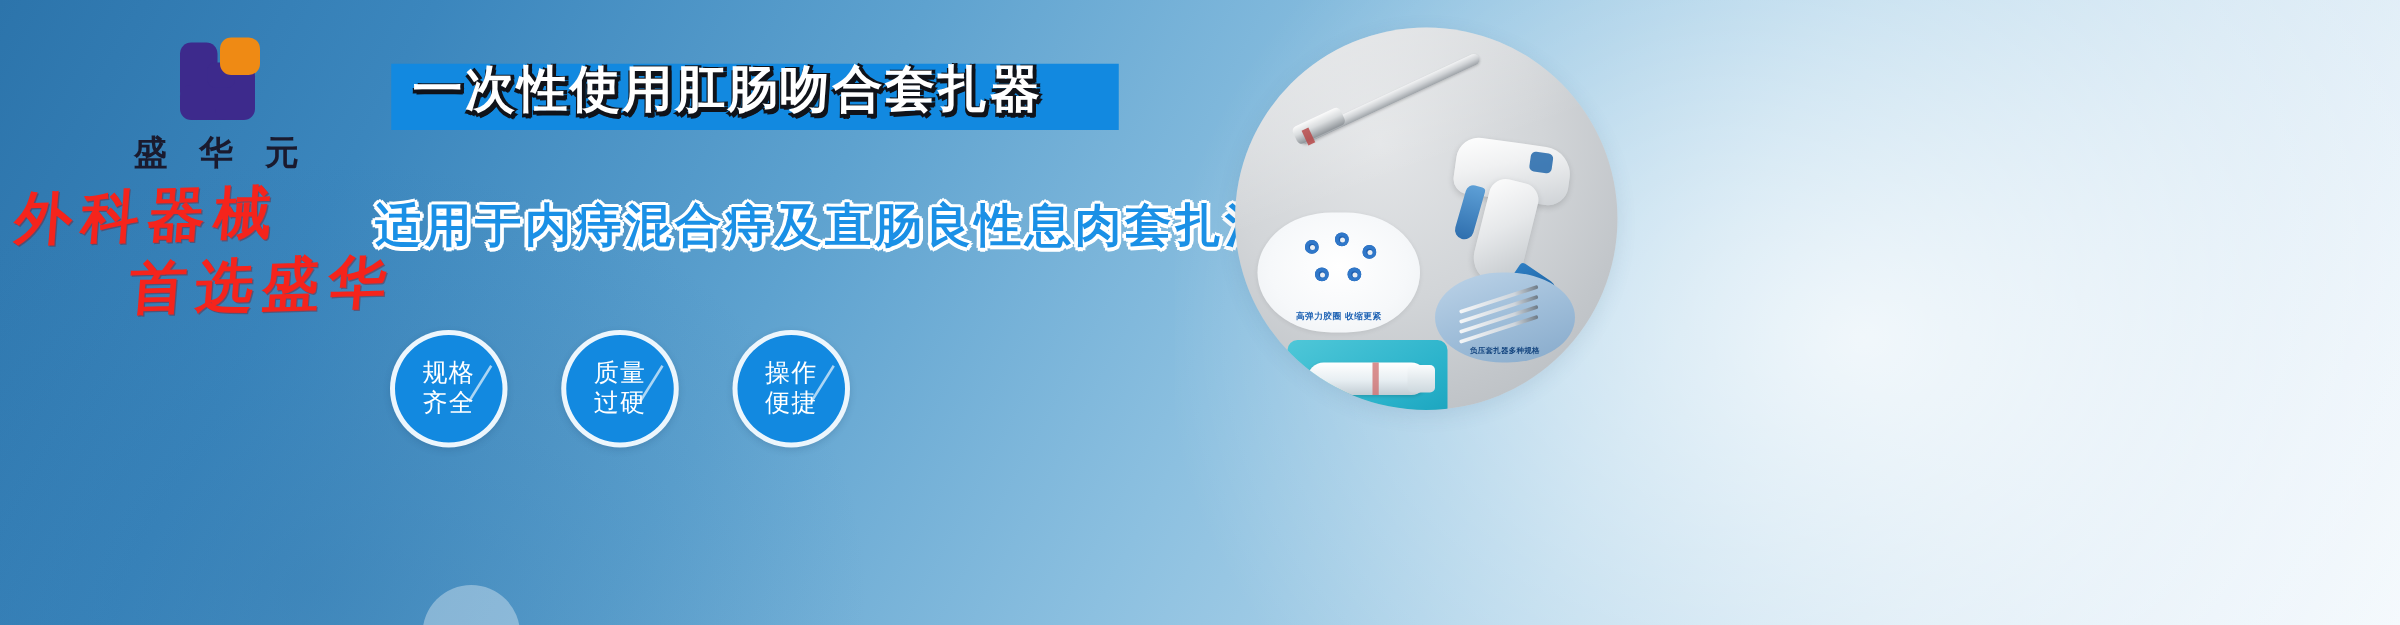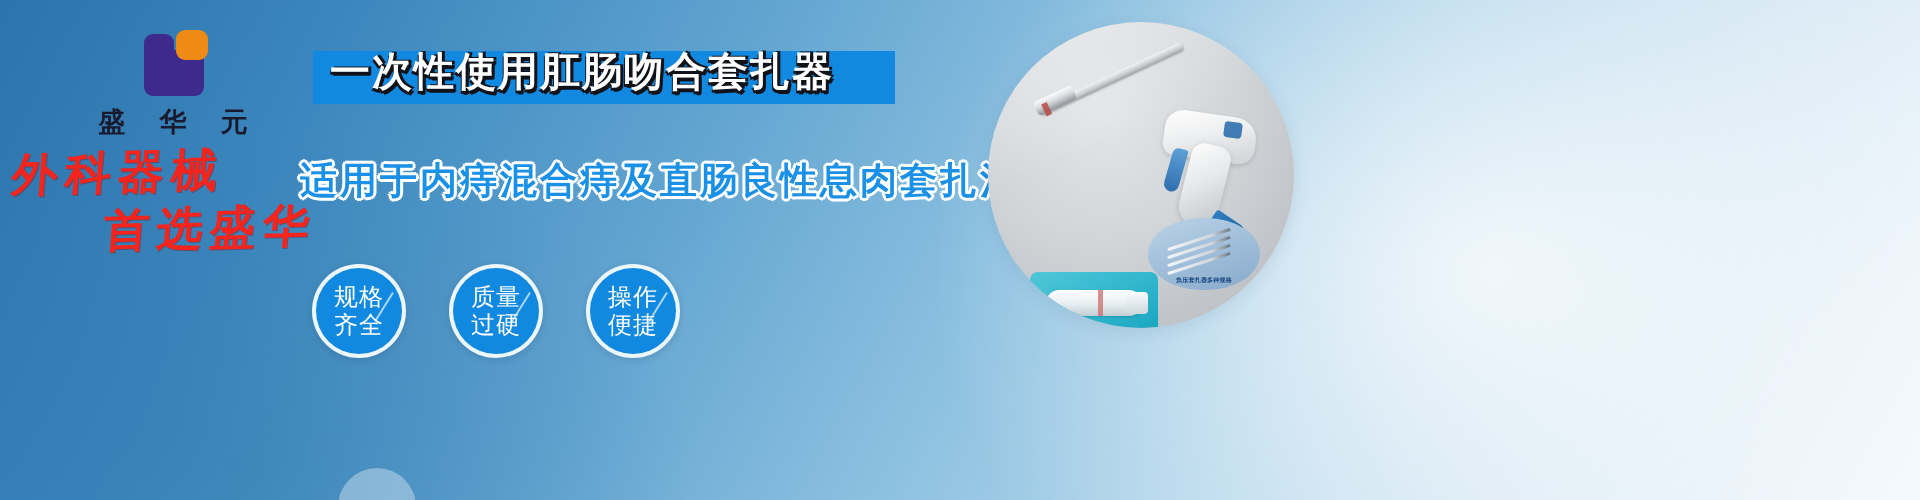--- a/index.html
+++ b/index.html
@@ -54,21 +54,21 @@
   .sq.c { left: 44px;  top: 30px;  width: 32px; height: 44px; }
   .sq.d { left: 38px;  top: 28px;  width: 22px; height: 20px; border-radius: 6px; }
   .sq.orange { left: 48px; top: 8px; width: 32px; height: 30px; background: #ef8a14; border-radius: 9px; }
   .logo-name {
     margin-top: 4px;
     font-size: 27px;
     font-weight: 700;
     letter-spacing: 9px;
     color: #1a1a2e;
     text-indent: 9px;
-    font-family: Liberation Mono, monospace;
+    font-family: Liberation Sans, sans-serif;
   }
 
   
   .slogan {
     position: absolute; left: 14px; top: 148px;
     color: #f5241c;
     font-weight: 700;
     font-size: 46px;
     letter-spacing: 7px;
     line-height: 1.18;
@@ -135,21 +135,21 @@
   }
   .circle .slash {
     position: absolute;
     right: 17px; top: 22px;
     width: 2px; height: 34px;
     background: rgba(255,255,255,0.65);
     transform: rotate(32deg);
   }
   .circle .txt {
     color: #fff;
-    font-size: 24px;
+    font-size: 20px;
     font-weight: 400;
     line-height: 1.18;
     letter-spacing: 1px;
     text-align: right;
     font-family: "DejaVu Sans", "Liberation Sans", sans-serif;
     position: relative; z-index: 2;
   }
 
   
   .photo {
@@ -401,20 +401,38 @@
 
     <div class="dev-shaft"></div>
     <div class="dev-tip"></div>
     <div class="dev-tip-band"></div>
     <div class="dev-body"></div>
     <div class="dev-btn"></div>
     <div class="dev-trigger"></div>
     <div class="dev-grip"></div>
     <div class="dev-blue-tail"></div>
 
+    <div class="inset-bands">
+      <span class="band b1">
+          <i></i>
+        </span>
+      <span class="band b2">
+          <i></i>
+        </span>
+      <span class="band b3">
+          <i></i>
+        </span>
+      <span class="band b4">
+          <i></i>
+        </span>
+      <span class="band b5">
+          <i></i>
+        </span>
+      <div class="inset-caption">高弹力胶圈 收缩更紧</div>
+    </div>
 
     <div class="inset-probes">
       <span class="probe p1"></span>
       <span class="probe p2"></span>
       <span class="probe p3"></span>
       <span class="probe p4"></span>
       <div class="probes-caption">负压套扎器多种规格</div>
     </div>
 
     <div class="inset-cyan">

